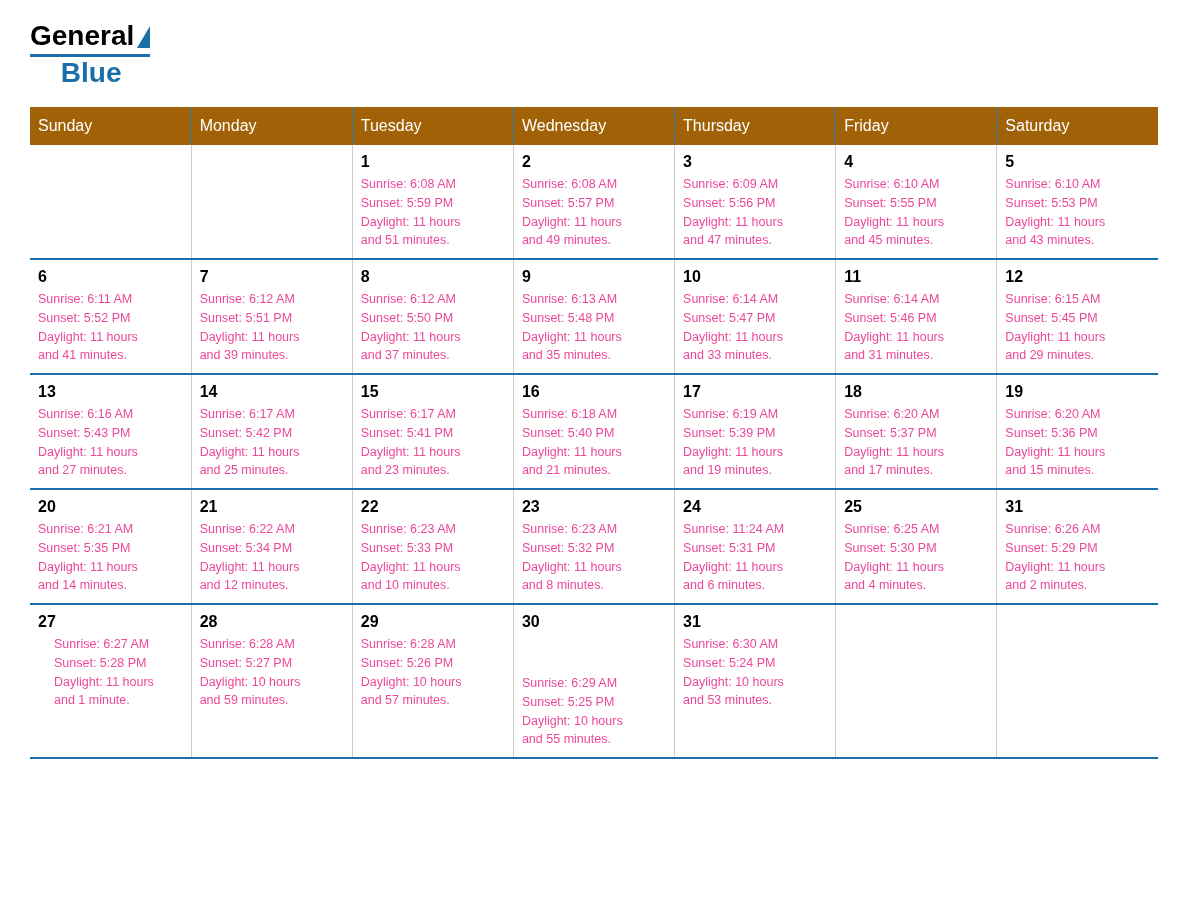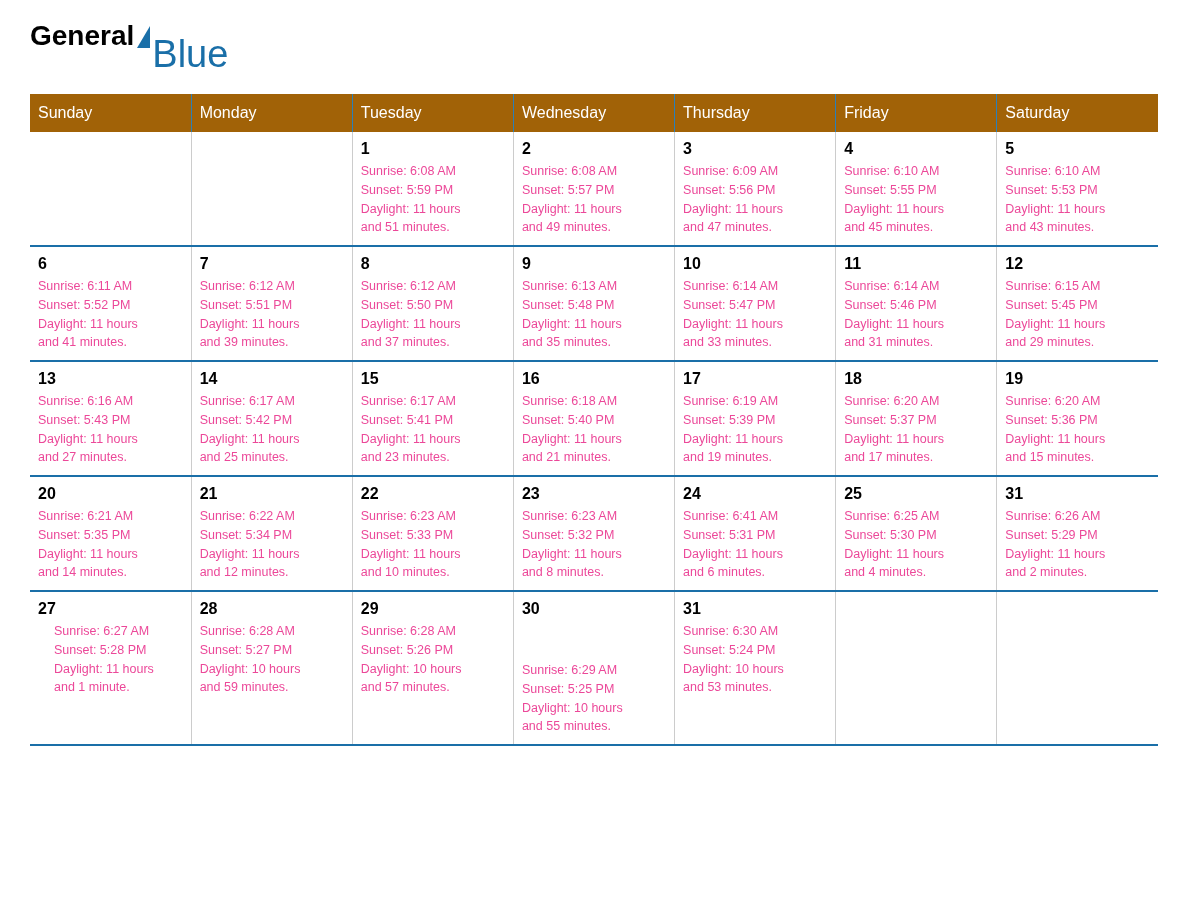--- a/index.html
+++ b/index.html
@@ -12,21 +12,22 @@
       padding: 20px 30px;
     }
     .header {
       display: flex;
       justify-content: space-between;
       align-items: flex-start;
       margin-bottom: 18px;
     }
     .logo {
       display: flex;
-      align-items: flex-start;
+      flex-direction: column;
+      align-items: center;
     }
     .title-section {
       text-align: right;
     }
     .month-title {
       font-size: 52px;
       font-weight: 300;
       color: #000;
       line-height: 1.1;
     }
@@ -82,21 +83,21 @@
 </head>
 <body>
 
 <div class="header">
   <div class="logo">
   <div style="display:flex; align-items:center; font-size:28px; font-weight:bold;">
     <span style="color:#000; font-weight:bold;">General</span>
     <div style="width:0; height:0; border-left:13px solid transparent; border-bottom:22px solid #1a6fa8; margin-left:3px; margin-bottom:-2px;"></div>
   </div>
   <div style="height:3px; background:#1a6fa8; width:100%; margin-top:2px;"></div>
-  <div style="color:#1a6fa8; font-size:38px; font-weight:normal; margin-top:13px; padding-left:2px;">Blue</div>
+  <div style="color:#1a6fa8; font-size:28px; font-weight:bold; margin-top:0; padding-left:2px;">Blue</div>
 </div>
   <div class="title-section">
     <div class="month-title"></div>
     <div class="location-title"></div>
   </div>
 </div>
 
 <table>
   <thead>
     <tr>
@@ -275,21 +276,21 @@
         </td>
         <td>
           <span class="day-num">23</span>
           <div class="day-info" style="white-space: pre-line;">Sunrise: 6:23 AM
 Sunset: 5:32 PM
 Daylight: 11 hours
 and 8 minutes.</div>
         </td>
         <td>
           <span class="day-num">24</span>
-          <div class="day-info" style="white-space: pre-line;">Sunrise: 6:41 AM
+          <div class="day-info" style="white-space: pre-line;">Sunrise: 11:24 AM
 Sunset: 5:31 PM
 Daylight: 11 hours
 and 6 minutes.</div>
         </td>
         <td>
           <span class="day-num">25</span>
           <div class="day-info" style="white-space: pre-line;">Sunrise: 6:25 AM
 Sunset: 5:30 PM
 Daylight: 11 hours
 and 4 minutes.</div>

